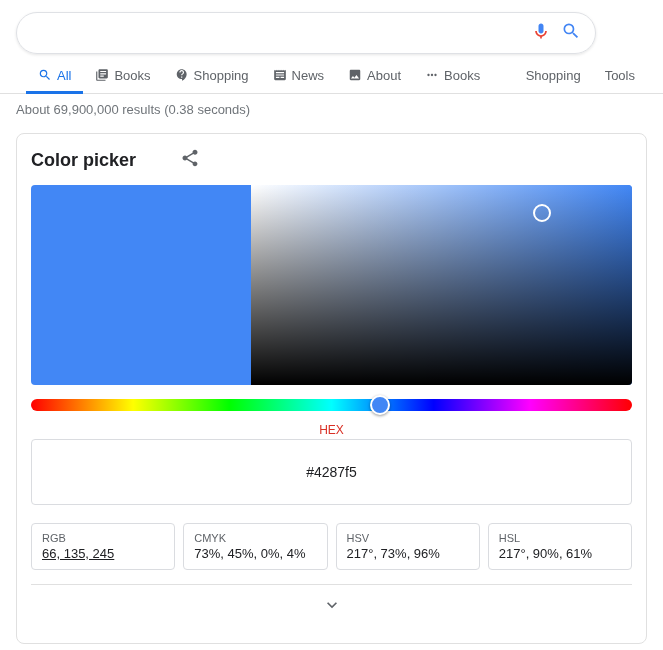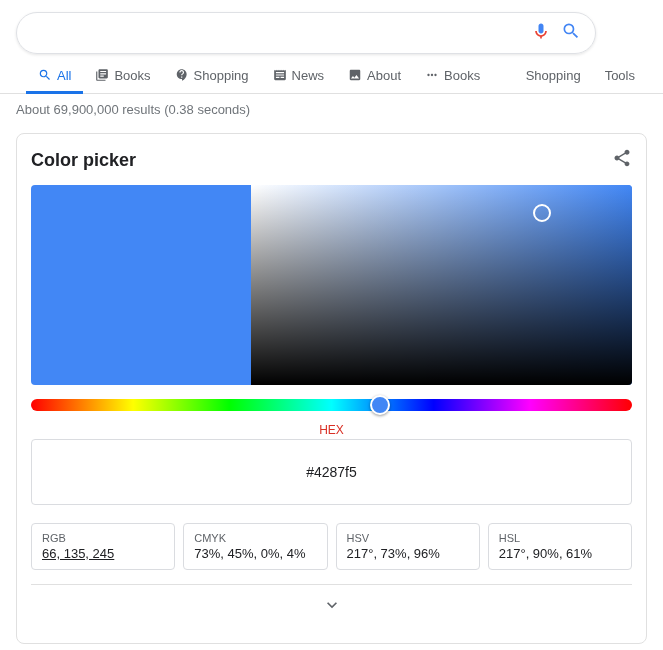--- a/index.html
+++ b/index.html
@@ -86,21 +86,21 @@
     .color-picker-card {
       margin: 8px 16px;
       border: 1px solid #e0e0e0;
       border-radius: 8px;
       padding: 14px;
       background: #fff;
     }
 
     .card-header {
       display: flex;
-      justify-content: space-between;
+      justify-content: flex-start;
       align-items: center;
       margin-bottom: 12px;
       gap: 44px;
     }
 
     .card-title {
       font-size: 18px;
       font-weight: bold;
       color: #202124;
     }

